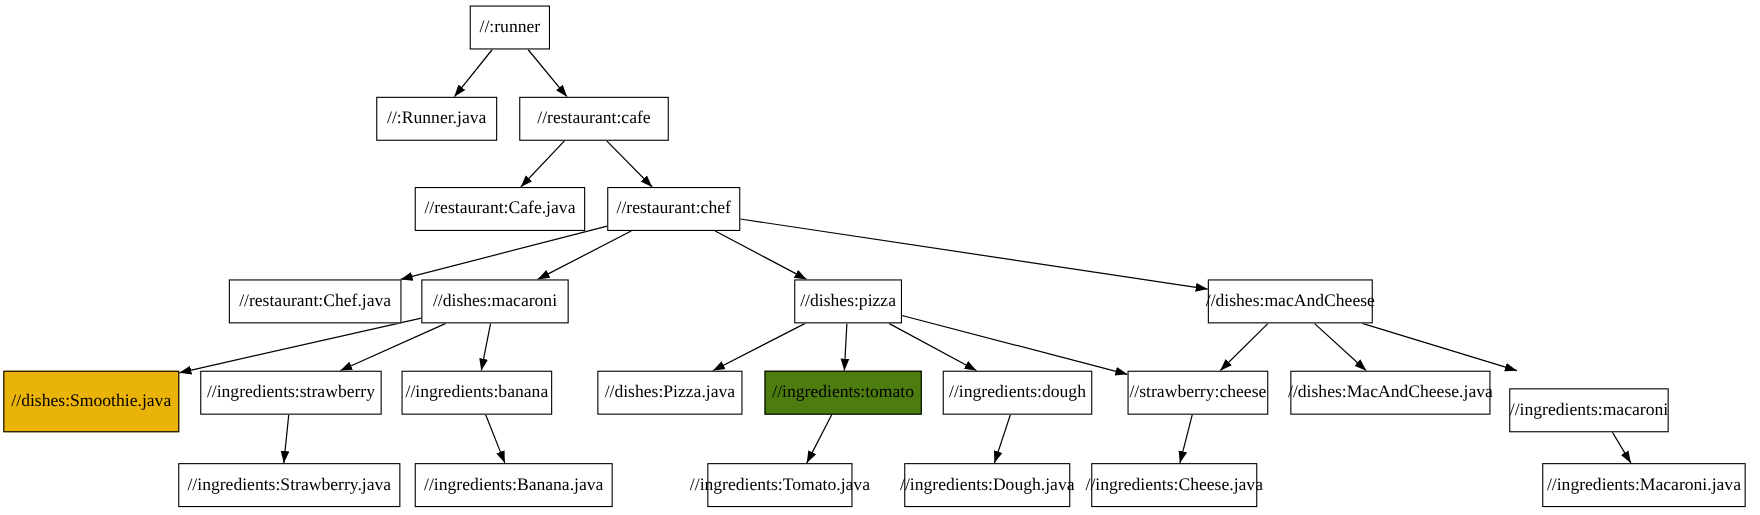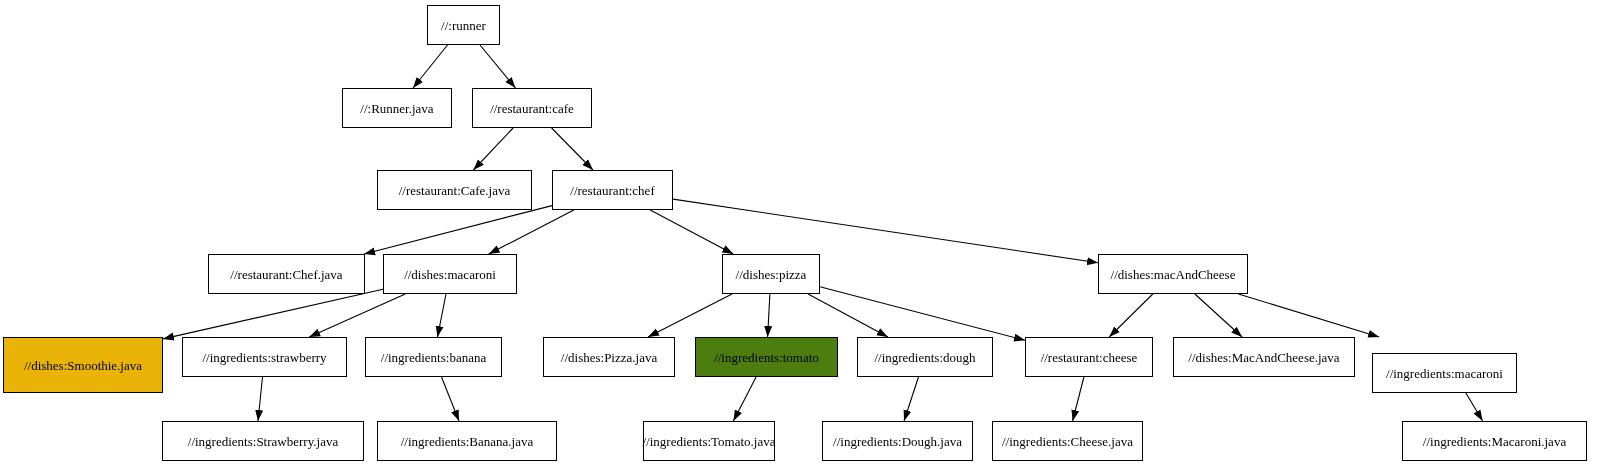--- a/index.html
+++ b/index.html
@@ -19,21 +19,21 @@
   }
   .node {
     position: absolute;
     box-sizing: border-box;
     border: 1px solid #000000;
     background: #ffffff;
     color: #000000;
     display: flex;
     align-items: center;
     justify-content: center;
-    font-size: 13px;
+    font-size: 16px;
     line-height: 1;
     white-space: nowrap;
   }
   .edge-line { stroke: #000000; stroke-width: 1.1; fill: none; }
 </style>
 </head>
 <body>
 
 <div class="stage">
   <svg class="edge-layer" width="1600" height="468" viewBox="0 0 1600 468" xmlns="http://www.w3.org/2000/svg">
@@ -65,34 +65,34 @@
         <line x1="1238.4" y1="294.0" x2="1379.1" y2="337.0" class="edge-line" stroke="#000000" marker-end="url(#arrowhead)"></line>
         <line x1="756.1" y1="377.0" x2="733.4" y2="421.0" class="edge-line" stroke="#000000" marker-end="url(#arrowhead)"></line>
         <line x1="918.5" y1="377.0" x2="904.0" y2="421.0" class="edge-line" stroke="#000000" marker-end="url(#arrowhead)"></line>
         <line x1="1083.9" y1="377.0" x2="1072.6" y2="421.0" class="edge-line" stroke="#000000" marker-end="url(#arrowhead)"></line>
         <line x1="1456.4" y1="377.0" x2="1482.6" y2="421.0" class="edge-line" stroke="#000000" marker-end="url(#arrowhead)"></line>
       </g>
   </svg>
   <div>
       <div class="node" style="left: 427px; top: 5px; width: 73px; height: 40px; border-color: rgb(0, 0, 0); background: rgb(255, 255, 255);">//:runner</div>
       <div class="node" style="left: 342px; top: 88px; width: 110px; height: 40px; border-color: rgb(0, 0, 0); background: rgb(255, 255, 255);">//:Runner.java</div>
-      <div class="node" style="left: 472px; top: 88px; width: 120px; height: 40px; border-color: rgb(0, 0, 0); background: rgb(255, 255, 255);">//restaurant:cafe</div>
+      <div class="node" style="left: 472px; top: 88px; width: 136px; height: 40px; border-color: rgb(0, 0, 0); background: rgb(255, 255, 255);">//restaurant:cafe</div>
       <div class="node" style="left: 377px; top: 170px; width: 155px; height: 40px; border-color: rgb(0, 0, 0); background: rgb(255, 255, 255);">//restaurant:Cafe.java</div>
       <div class="node" style="left: 552px; top: 170px; width: 121px; height: 40px; border-color: rgb(0, 0, 0); background: rgb(255, 255, 255);">//restaurant:chef</div>
       <div class="node" style="left: 208px; top: 254px; width: 157px; height: 40px; border-color: rgb(0, 0, 0); background: rgb(255, 255, 255);">//restaurant:Chef.java</div>
       <div class="node" style="left: 383px; top: 254px; width: 134px; height: 40px; border-color: rgb(0, 0, 0); background: rgb(255, 255, 255);">//dishes:macaroni</div>
       <div class="node" style="left: 722px; top: 254px; width: 98px; height: 40px; border-color: rgb(0, 0, 0); background: rgb(255, 255, 255);">//dishes:pizza</div>
       <div class="node" style="left: 1098px; top: 254px; width: 150px; height: 40px; border-color: rgb(0, 0, 0); background: rgb(255, 255, 255);">//dishes:macAndCheese</div>
       <div class="node" style="left: 3px; top: 337px; width: 160px; height: 56px; border-color: rgb(0, 0, 0); background: #eab308;">//dishes:Smoothie.java</div>
       <div class="node" style="left: 182px; top: 337px; width: 165px; height: 40px; border-color: rgb(0, 0, 0); background: rgb(255, 255, 255); text-align: center;">//ingredients:strawberry</div>
       <div class="node" style="left: 365px; top: 337px; width: 137px; height: 40px; border-color: rgb(0, 0, 0); background: rgb(255, 255, 255);">//ingredients:banana</div>
       <div class="node" style="left: 543px; top: 337px; width: 132px; height: 40px; border-color: rgb(0, 0, 0); background: rgb(255, 255, 255);">//dishes:Pizza.java</div>
       <div class="node" style="left: 695px; top: 337px; width: 143px; height: 40px; border-color: rgb(0, 0, 0); background: #4d7c0f;">//ingredients:tomato</div>
       <div class="node" style="left: 857px; top: 337px; width: 136px; height: 40px; border-color: rgb(0, 0, 0); background: rgb(255, 255, 255);">//ingredients:dough</div>
-      <div class="node" style="left: 1025px; top: 337px; width: 128px; height: 40px; border-color: rgb(0, 0, 0); background: rgb(255, 255, 255);">//restaurant:cheese</div>
+      <div class="node" style="left: 1025px; top: 337px; width: 128px; height: 40px; border-color: rgb(0, 0, 0); background: rgb(255, 255, 255);">//strawberry:cheese</div>
       <div class="node" style="left: 1173px; top: 337px; width: 182px; height: 40px; border-color: rgb(0, 0, 0); background: rgb(255, 255, 255);">//dishes:MacAndCheese.java</div>
       <div class="node" style="left: 1372px; top: 337px; width: 145px; height: 40px; border-color: rgb(0, 0, 0); background: rgb(255, 255, 255); margin-top: 16px;">//ingredients:macaroni</div>
       <div class="node" style="left: 162px; top: 421px; width: 202px; height: 40px; border-color: rgb(0, 0, 0); background: rgb(255, 255, 255);">//ingredients:Strawberry.java</div>
       <div class="node" style="left: 377px; top: 421px; width: 180px; height: 40px; border-color: rgb(0, 0, 0); background: rgb(255, 255, 255);">//ingredients:Banana.java</div>
       <div class="node" style="left: 643px; top: 421px; width: 132px; height: 40px; border-color: rgb(0, 0, 0); background: rgb(255, 255, 255);">//ingredients:Tomato.java</div>
       <div class="node" style="left: 822px; top: 421px; width: 151px; height: 40px; border-color: rgb(0, 0, 0); background: rgb(255, 255, 255);">//ingredients:Dough.java</div>
       <div class="node" style="left: 992px; top: 421px; width: 151px; height: 40px; border-color: rgb(0, 0, 0); background: rgb(255, 255, 255);">//ingredients:Cheese.java</div>
       <div class="node" style="left: 1402px; top: 421px; width: 185px; height: 40px; border-color: rgb(0, 0, 0); background: rgb(255, 255, 255);">//ingredients:Macaroni.java</div>
     </div>
 </div>

